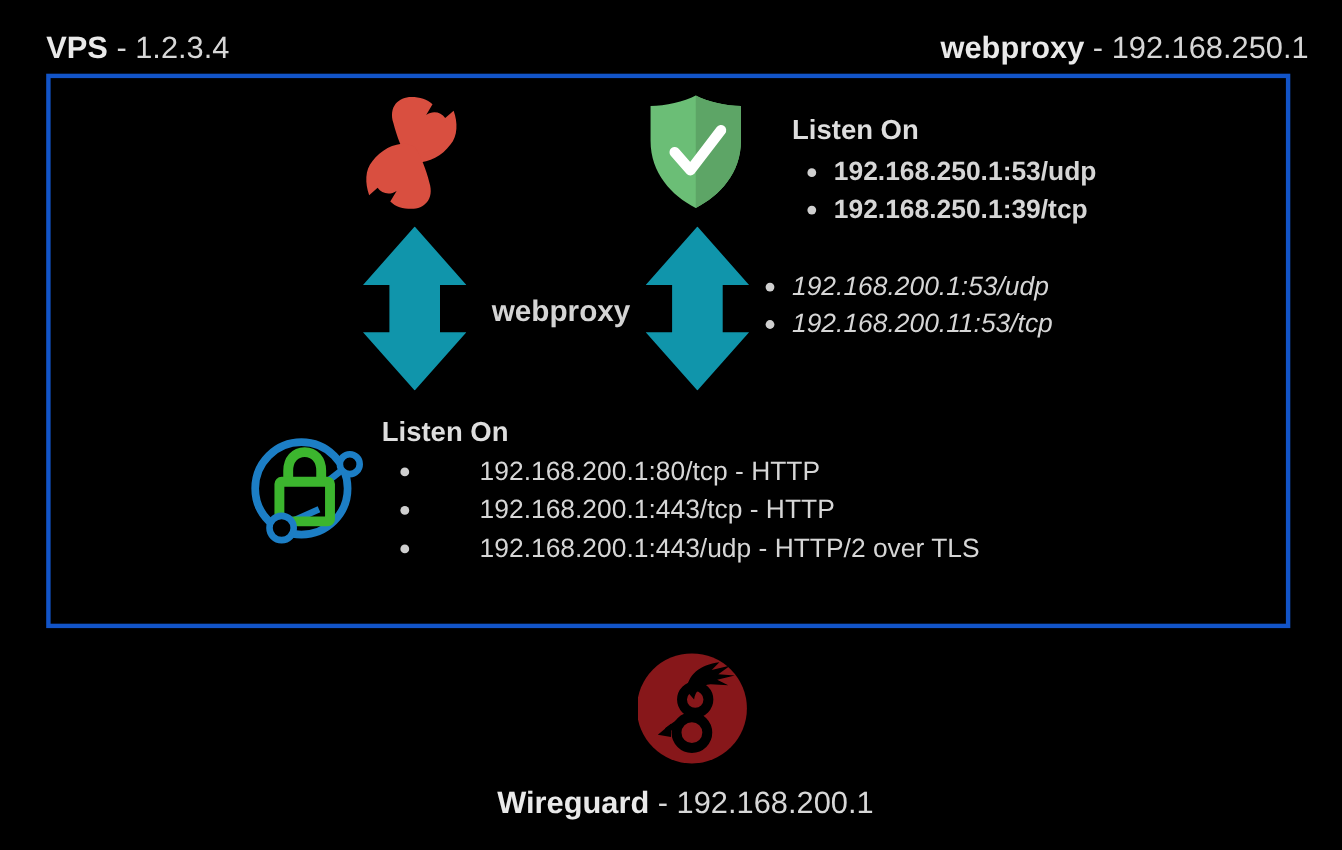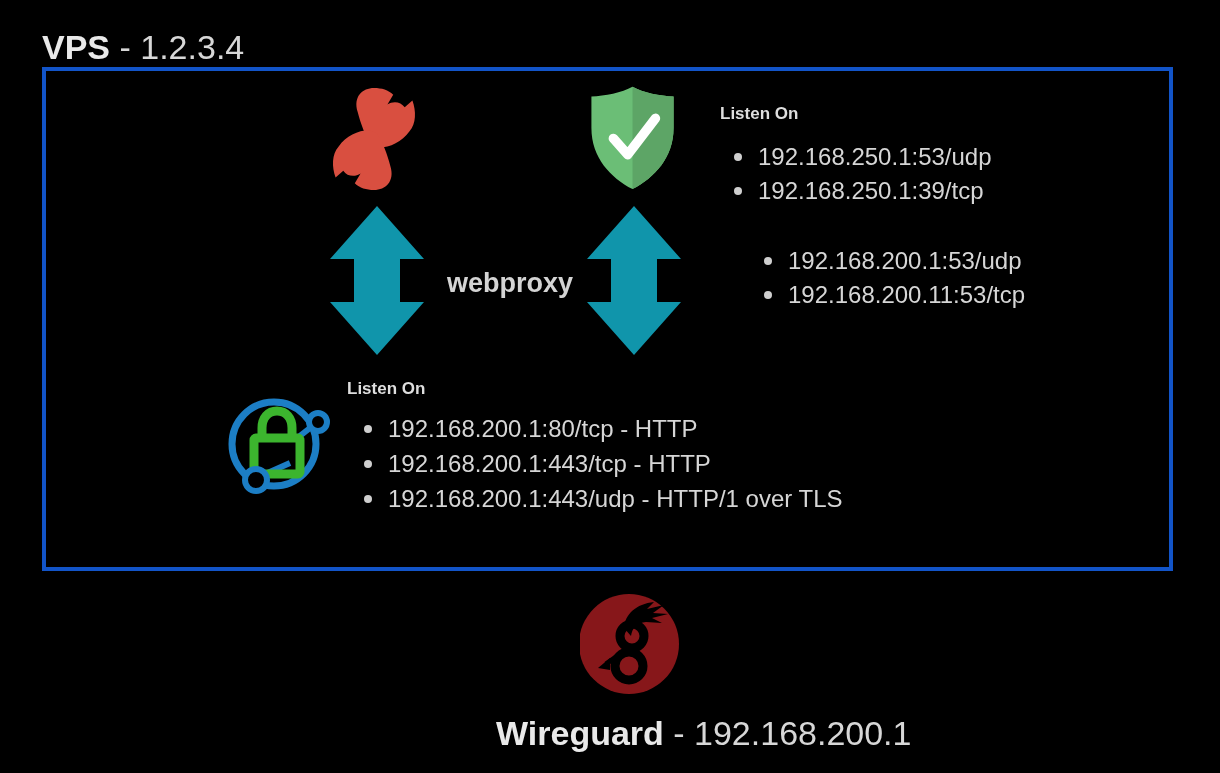--- a/index.html
+++ b/index.html
@@ -7,53 +7,56 @@
   .canvas {
     position: relative;
     width: 1220px;
     height: 773px;
     background: #000000;
     overflow: hidden;
     font-family: "Liberation Sans", sans-serif;
     color: #d9d9d9;
   }
   .abs { position: absolute; }
-  .host-label { font-size: 34px; color: #d7d7d7; white-space: nowrap; }
+  .host-label { font-size: 28px; color: #d7d7d7; white-space: nowrap; }
   .host-label b { color: #e9e9e9; font-weight: 700; }
   .vps-box {
     border: 4px solid #1254c8;
     background: transparent;
   }
-  .listen-title { font-size: 17px; font-weight: 700; color: #dedede; white-space: nowrap; }
+  .listen-title { font-size: 25px; font-weight: 700; color: #dedede; white-space: nowrap; }
   ul.listen-list { list-style: none; }
   ul.listen-list li {
     display: flex;
     align-items: center;
     font-size: 24px;
     color: #d6d6d6;
     white-space: nowrap;
   }
   ul.listen-list .dot {
     width: 8px; height: 8px; border-radius: 50%;
     background: #cfcfcf; margin-right: 16px; flex: 0 0 8px;
   }
   .lh34 li { height: 34px; }
-  .lh35 li { height: 35px; }
+  .lh35 li { height: 35px; gap: 48px; }
   .mid-label { font-size: 27px; font-weight: 700; color: #d4d4d4; text-align: center; white-space: nowrap; }
   svg { display: block; }
 </style>
 </head>
 <body>
 
 <div class="canvas">
 
   <div class="abs host-label" style="left:42px; top:28px;">
     <b>VPS</b><span> - 1.2.3.4</span>
   </div>
 
+  <div class="abs host-label" style="left:855px; top:28px;">
+    <b>webproxy</b><span> - 192.168.250.1</span>
+  </div>
 
   <div class="abs vps-box" style="left:42px; top:67px; width:1131px; height:504px;"></div>
 
   <svg class="abs" style="left:326px; top:82px;" width="96" height="114" viewBox="0 0 100 116">
     <g fill="#d94f40">
       <path d="M 33 30
                C 28 14 38 5 50 5
                C 58 5 65 7 70 12
                L 64 22
                C 70 18 78 19 82 25
@@ -75,31 +78,31 @@
     </g>
   </svg>
 
   <svg class="abs" style="left:582px; top:84px;" width="101" height="107" viewBox="0 0 100 112">
     <path fill="#6bbe76" d="M50 3 C39 9 21 13 7 13 L7 46 C7 77 27 98 50 110 C73 98 93 77 93 46 L93 13 C79 13 61 9 50 3 Z"></path>
     <path fill="#5da566" d="M50 3 C61 9 79 13 93 13 L93 46 C93 77 73 98 50 110 Z"></path>
     <polyline points="30,57 45,74 74,36" fill="none" stroke="#ffffff" stroke-width="10" stroke-linecap="round" stroke-linejoin="round"></polyline>
   </svg>
 
   <div class="abs listen-title" style="left:720px; top:104px;">Listen On</div>
-  <ul class="abs listen-list lh34" style="left:734px; top:140px;">
+  <ul class="abs listen-list lh34" style="left:734px; top:140px;font-weight:bold;">
     <li>
         <span class="dot"></span>
         <span>192.168.250.1:53/udp</span>
       </li>
     <li>
         <span class="dot"></span>
         <span>192.168.250.1:39/tcp</span>
       </li>
   </ul>
-  <ul class="abs listen-list lh34" style="left:764px; top:244px;">
+  <ul class="abs listen-list lh34" style="left:696px; top:244px;font-style:italic;">
     <li>
         <span class="dot"></span>
         <span>192.168.200.1:53/udp</span>
       </li>
     <li>
         <span class="dot"></span>
         <span>192.168.200.11:53/tcp</span>
       </li>
   </ul>
 
@@ -127,34 +130,34 @@
     <li>
         <span class="dot"></span>
         <span>192.168.200.1:80/tcp - HTTP</span>
       </li>
     <li>
         <span class="dot"></span>
         <span>192.168.200.1:443/tcp - HTTP</span>
       </li>
     <li>
         <span class="dot"></span>
-        <span>192.168.200.1:443/udp - HTTP/1 over TLS</span>
+        <span>192.168.200.1:443/udp - HTTP/2 over TLS</span>
       </li>
   </ul>
 
   <svg class="abs" style="left:580px; top:592px;" width="110" height="104" viewBox="0 0 110 104">
     <circle cx="49" cy="52" r="50" fill="#87171a"></circle>
 
     <path fill="#000000" d="M44 36
       C45 22 56 12 74 10
       L67 17 L84 13 L73 21 L88 22 L72 26 L82 31 L66 30
       C57 31 52 36 51 44 Z"></path>
     <circle cx="52" cy="44" r="12" fill="none" stroke="#000000" stroke-width="9"></circle>
     <circle cx="49" cy="74" r="14" fill="none" stroke="#000000" stroke-width="9"></circle>
     <path d="M40 62 L26 72" stroke="#000000" stroke-width="5" fill="none"></path>
     <polygon points="30,66 18,76 30,78" fill="#000000"></polygon>
   </svg>
 
-  <div class="abs host-label" style="left:496px; top:714px;">
+  <div class="abs host-label" style="left:452px; top:714px;">
     <b>Wireguard</b><span> - 192.168.200.1</span>
   </div>
 
 </div>
 
 </body></html>

